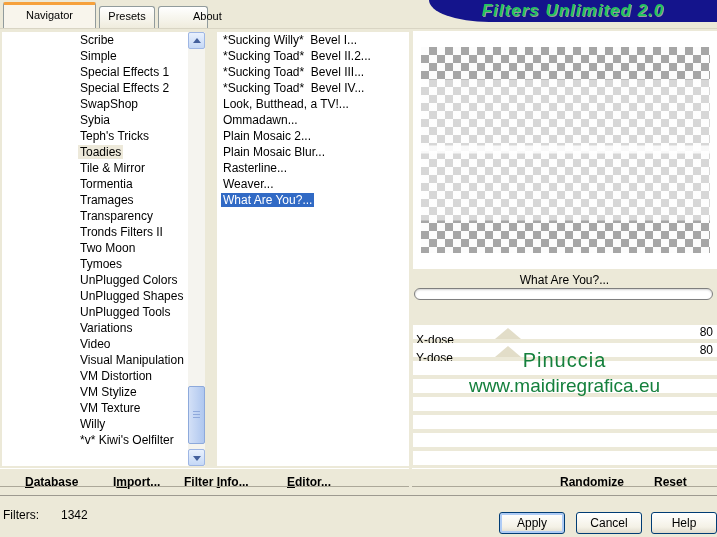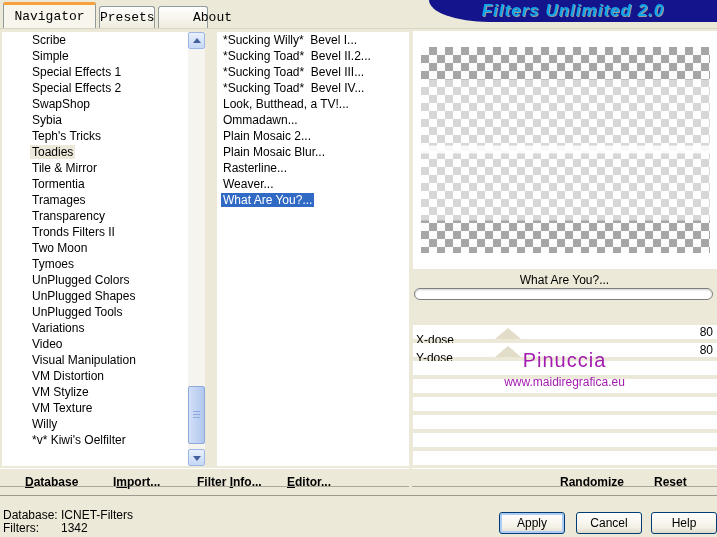--- a/index.html
+++ b/index.html
@@ -4,43 +4,43 @@
 <style>
   html,body{margin:0;padding:0;}
   .screen{
     position:relative;width:717px;height:537px;overflow:hidden;
     background:#ECE9D8;font-family:"Liberation Sans",sans-serif;
     font-size:12px;color:#000;
   }
   
   .tabbar{position:absolute;left:0;top:0;width:717px;height:28px;background:#ECE9D8;}
   .tab{
-    position:absolute;box-sizing:border-box;text-align:center;font-size:13px;
+    position:absolute;box-sizing:border-box;text-align:center;font-size:11px;
     border:1px solid #919B9C;border-bottom:none;border-radius:3px 3px 0 0;
-    background:linear-gradient(#FFFFFF,#EFECDD);padding-top:3px;cursor:default;font-family:Liberation Mono, monospace;
+    background:linear-gradient(#FFFFFF,#EFECDD);padding-top:3px;cursor:default;
   }
   .tab.active{
     left:3px;top:2px;width:93px;height:26px;background:#F8F5EC;z-index:2;padding-top:4px;
     border-top:3px solid #F6A13C;border-radius:2px 2px 0 0;
   }
   .tab.t1{left:99px;top:6px;width:56px;height:22px;}
   .tab.t2{left:158px;top:6px;width:50px;height:22px;padding-left:34px;}
   .banner{
     position:absolute;left:429px;top:0;width:288px;height:22px;background:#14148C;
-    border-bottom-left-radius:60px 22px;color:#0ea5e9;font-weight:bold;font-style:italic;
+    border-bottom-left-radius:60px 22px;color:#22c55e;font-weight:bold;font-style:italic;
     font-size:17px;text-align:center;line-height:21px;letter-spacing:1px;
     text-shadow:1px 1px 0 #9a9a9a;
   }
   
   .plugin{position:absolute;left:0;top:28px;width:717px;height:467px;background:#ECE9D8;border-top:1px solid #D9D5C4;box-sizing:border-box;}
   .listpanel{position:absolute;background:#fff;overflow:hidden;}
   .cat-list{left:2px;top:3px;width:203px;height:434px;}
   .flt-list{left:217px;top:3px;width:192px;height:434px;}
   .li{height:16px;line-height:16px;white-space:pre;}
-  .cat-list .li{padding-left:28px;}
+  .cat-list .li{padding-left:28px;margin-left:48px;}
   .flt-list .li{padding-left:4px;}
   .li .txt{padding:0 2px;}
   .cat-list .li.selected .txt{background:#EDE9DA;}
   .flt-list .li.selected .txt{background:#316AC5;color:#fff;}
   
   .sb{position:absolute;right:1px;top:0;width:17px;height:434px;background:#F5F4EF;}
   .sb-btn{
     position:absolute;left:0;width:17px;height:17px;box-sizing:border-box;
     background:linear-gradient(#E9F1FD,#C5D8F6);border:1px solid #9EB6E4;border-radius:2px;
   }
@@ -82,23 +82,23 @@
   }
   .srow{position:absolute;left:1px;width:304px;height:14px;background:#fff;line-height:14px;}
   .srow .lab{position:absolute;left:3px;top:8px;}
   .srow .val{position:absolute;right:4px;top:0;}
   .thumb{
     position:absolute;bottom:0;width:0;height:0;
     border-left:13px solid transparent;border-right:13px solid transparent;
     border-bottom:11px solid #E2DDC8;
   }
   .erow{position:absolute;left:1px;width:304px;height:14px;background:#fff;}
-  .wm{position:absolute;width:305px;text-align:center;color:#a21caf;pointer-events:none;}
+  .wm{position:absolute;width:305px;text-align:center;color:#15803d;pointer-events:none;}
   .wm.l1{top:320px;font-size:20px;letter-spacing:1px;}
-  .wm.l2{top:346px;font-size:12px;}
+  .wm.l2{top:346px;font-size:19px;}
   
   .tbar{
     position:absolute;top:439px;height:19px;box-sizing:border-box;background:#ECE9D8;
     border-top:1px solid #FFFFFF;border-bottom:1px solid #ACA899;font-weight:bold;
   }
   .tbar.left{left:0;width:409px;}
   .tbar.right{left:412px;width:305px;}
   .tbtn{position:absolute;top:6px;cursor:default;}
   .tbtn u{text-decoration:underline;}
   
@@ -215,32 +215,31 @@
       <div class="erow" style="top:404px"></div>
       <div class="erow" style="top:422px"></div>
 
       <div class="wm l1">Pinuccia</div>
       <div class="wm l2">www.maidiregrafica.eu</div>
     </div>
 
     <div class="tbar left">
       <span class="tbtn" style="left:25px"><span></span><u>D</u><span>atabase</span></span>
       <span class="tbtn" style="left:113px"><span>I</span><u>m</u><span>port...</span></span>
-      <span class="tbtn" style="left:197px"><span>Filter </span><u>I</u><span>nfo...</span></span>
+      <span class="tbtn" style="left:184px"><span>Filter </span><u>I</u><span>nfo...</span></span>
       <span class="tbtn" style="left:287px"><span></span><u>E</u><span>ditor...</span></span>
     </div>
     <div class="tbar right">
       <span class="tbtn" style="left:148px">Randomize</span>
       <span class="tbtn" style="left:242px">Reset</span>
     </div>
   </div>
 
   <div class="host">
     <div class="status">
-      <div class="row"><span class="l">Database:</span><span>ICNET-Filters</span></div>
       <div class="row"><span class="l">Filters:</span><span>1342</span></div>
     </div>
     <div class="btn apply">Apply</div>
     <div class="btn cancel">Cancel</div>
     <div class="btn help">Help</div>
   </div>
 
 </div>
 
 </body></html>

